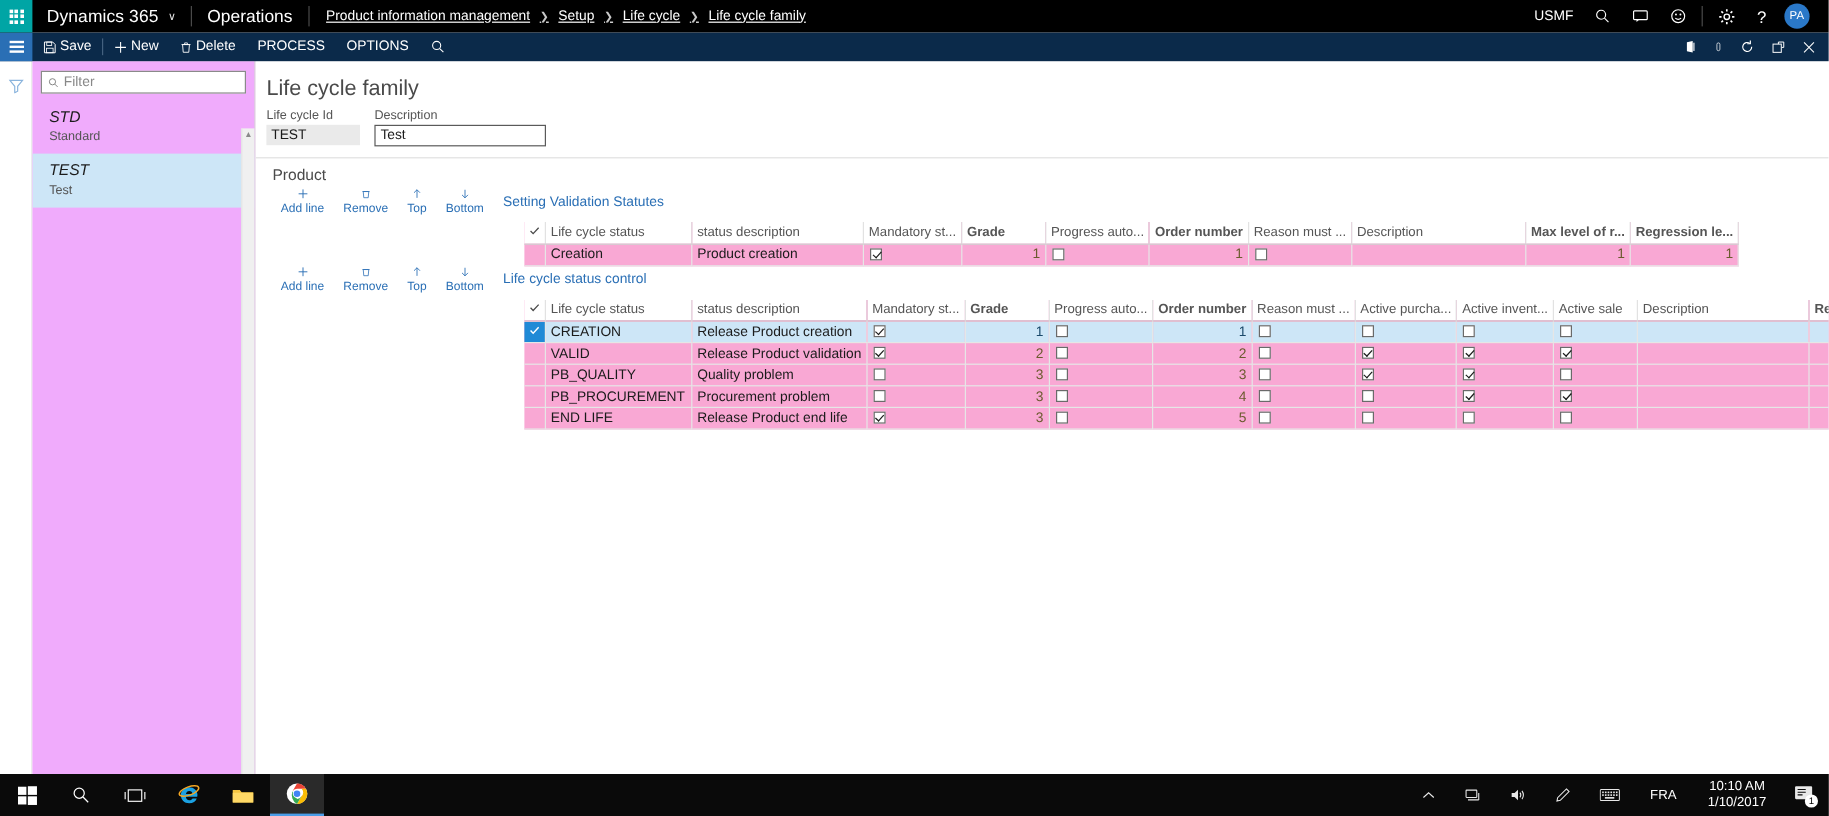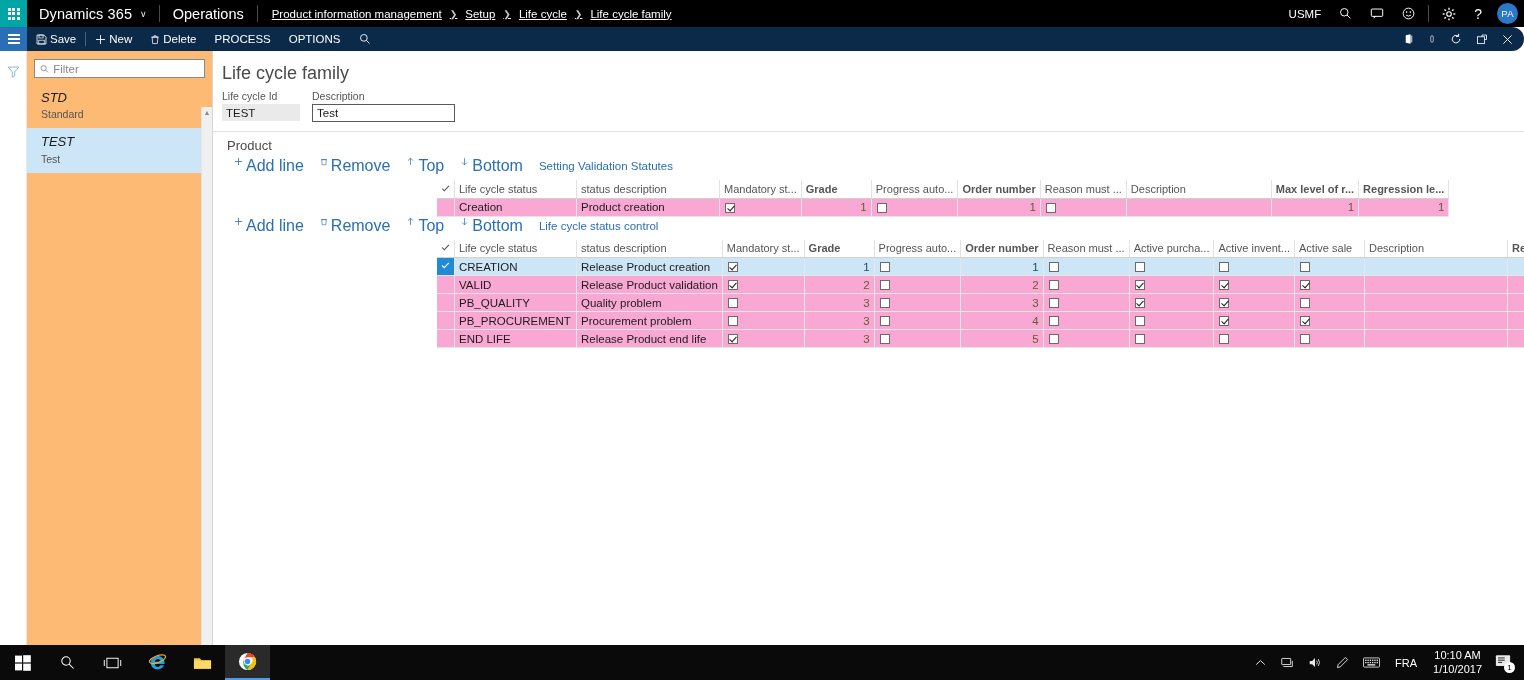--- a/index.html
+++ b/index.html
@@ -34,37 +34,37 @@
     font-size:14.5px; cursor:pointer;
   }
   .breadcrumb {
     display:flex; align-items:center; gap:8px; padding:0 14px; color:#ffffff;
     font-size:11.5px;
     text-decoration:underline;
   }
   .breadcrumb .crumb { cursor:pointer; white-space:nowrap; }
   .breadcrumb .sep { color:#c8c8c8; font-size:9px; }
   .topbar-right {
-    margin-left:auto; display:flex; align-items:center; gap:0; padding-right:6px;
+    margin-left:auto; display:flex; align-items:center; gap:0; padding-right:16px;
   }
   .tb-item {
     display:flex; align-items:center; justify-content:center; color:#ffffff;
     height:27px; padding:0 9px; cursor:pointer; font-size:12px;
   }
   .tb-sep { width:1px; height:17px; background:#4a4a4a; margin:0 4px; }
   .avatar {
     width:21px; height:21px; border-radius:50%; background:#2a78c8; color:#ffffff;
     font-size:9.5px; display:flex; align-items:center; justify-content:center;
     margin-left:6px; cursor:pointer; letter-spacing:.3px;
   }
 
   
   .cmdbar {
     height:24px; background:#0b2a4a; display:flex; align-items:center;
-    position:relative; z-index:25;border-radius:12px;
+    position:relative; z-index:25;
   }
   .hamburger {
     width:27px; height:24px; background:#2a6fb5; display:flex; flex-direction:column;
     align-items:center; justify-content:center; gap:2.5px; cursor:pointer;
   }
   .hamburger i { width:12px; height:1.5px; background:#ffffff; display:block; }
   .cmd-item {
     display:flex; align-items:center; gap:3px; color:#ffffff; font-size:11.5px;
     padding:0 9px; height:24px; cursor:pointer; white-space:nowrap;
   }
@@ -77,21 +77,21 @@
 
   
   .rail {
     width:27px; background:#ffffff; border-right:1px solid #e8e8e8;
     padding-top:14px; display:flex; flex-direction:column; align-items:center;
   }
   .funnel { cursor:pointer; }
 
   
   .sidepane {
-    width:186px; background:#fdba74; border-right:1px solid #d6d6d6;
+    width:186px; background:#f0abfc; border-right:1px solid #d6d6d6;
     display:flex; flex-direction:column; position:relative;
   }
   .filterwrap { padding:8px 7px 6px 7px; }
   .filterbox {
     height:19px; border:1px solid #8a8a8a; background:#ffffff; display:flex;
     align-items:center; padding:0 5px; gap:4px;
   }
   .filterbox input {
     border:0; outline:0; font-family:inherit; font-size:11.5px; color:#666666;
     width:100%; background:transparent;
@@ -125,22 +125,22 @@
   .field-in {
     width:143px; height:18px; border:1px solid #5a5a5a; background:#ffffff;
     font-size:11.5px; color:#1b1b1b; padding:0 4px; font-family:inherit; outline:none;
   }
 
   .section-hd {
     border-top:1px solid #e0e0e0; padding:6px 0 4px 14px; font-size:13px; color:#4a4a4a;
   }
   .grid-toolbar { display:flex; align-items:center; padding:0 0 5px 14px; gap:2px; }
   .gt-item {
-    display:flex; align-items:flex-start; gap:3px; color:#2a6fb5; font-size:16px;
-    padding:0 7px; cursor:pointer; white-space:nowrap;
+    display:flex; align-items:center; gap:3px; color:#2a6fb5; font-size:10px;
+    padding:0 7px; cursor:pointer; white-space:nowrap;flex-direction:column;
   }
   .gt-link { color:#2a6fb5; font-size:11.5px; padding:0 7px; cursor:pointer; white-space:nowrap; }
 
   
   .gridwrap { position:relative; }
   table.grid { border-collapse:collapse; table-layout:fixed; background:#f9a8d4; }
   table.grid th {
     font-weight:400; font-size:11px; color:#555555; background:#ffffff;
     border-bottom:1px solid #d0d0d0; border-right:1px solid #e2e2e2;
     height:18px; padding:0 4px; text-align:left; white-space:nowrap; overflow:hidden;
@@ -175,21 +175,21 @@
   .taskbar {
     position:absolute; left:0; bottom:0; width:1524px; height:35px;
     background:#0a0a0a; display:flex; align-items:center; z-index:40;
   }
   .tk {
     width:45px; height:35px; display:flex; align-items:center; justify-content:center;
     cursor:pointer;
   }
   .tk.active { background:#2a2a2a; border-bottom:2px solid #4a9de8; }
   .tray {
-    margin-left:auto; display:flex; align-items:center; gap:0; padding-right:4px;
+    margin-left:auto; display:flex; align-items:center; gap:10px; padding-right:4px;
     color:#ffffff;
   }
   .tray-ic { padding:0 7px; font-size:12px; color:#e8e8e8; cursor:pointer; display:flex; align-items:center; }
   .tray-txt { font-size:11px; color:#ffffff; padding:0 8px; cursor:pointer; }
   .clock {
     font-size:11px; color:#ffffff; line-height:1.25; text-align:center; padding:0 8px; cursor:pointer;
   }
   .notif { position:relative; padding:0 9px 0 5px; cursor:pointer; }
   .notif-badge {
     position:absolute; right:5px; bottom:-1px; width:11px; height:11px; border-radius:50%;

